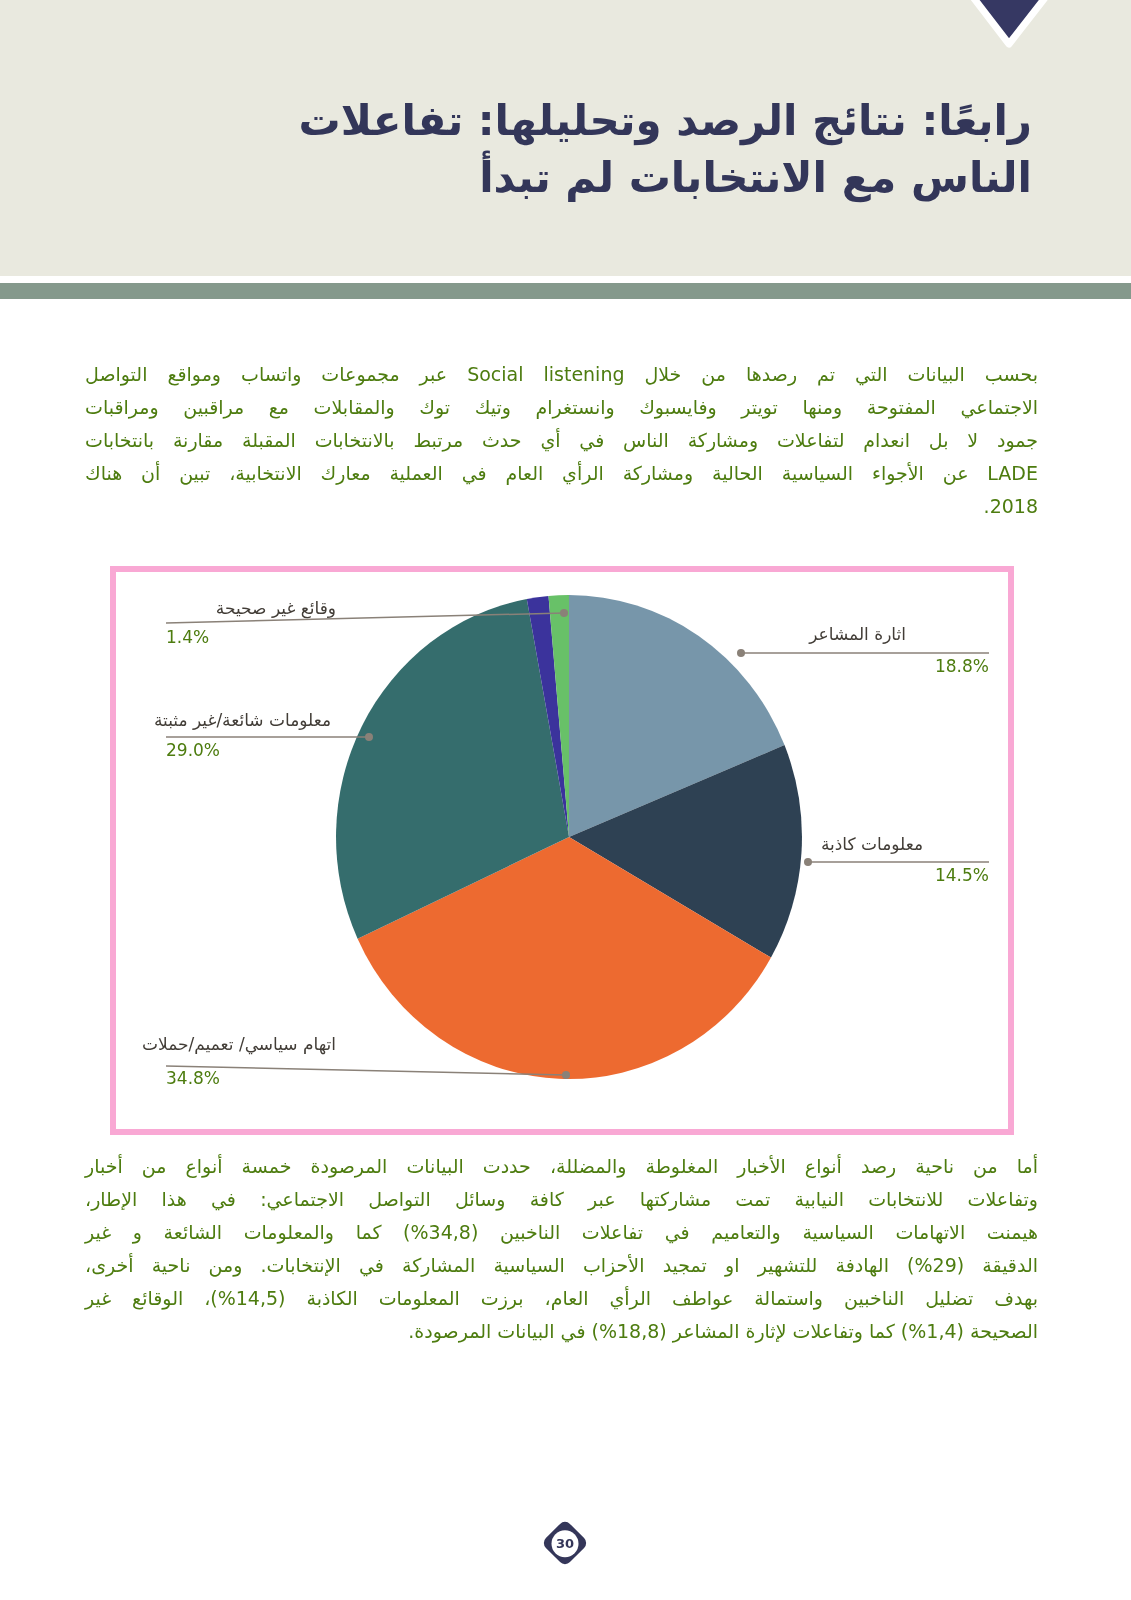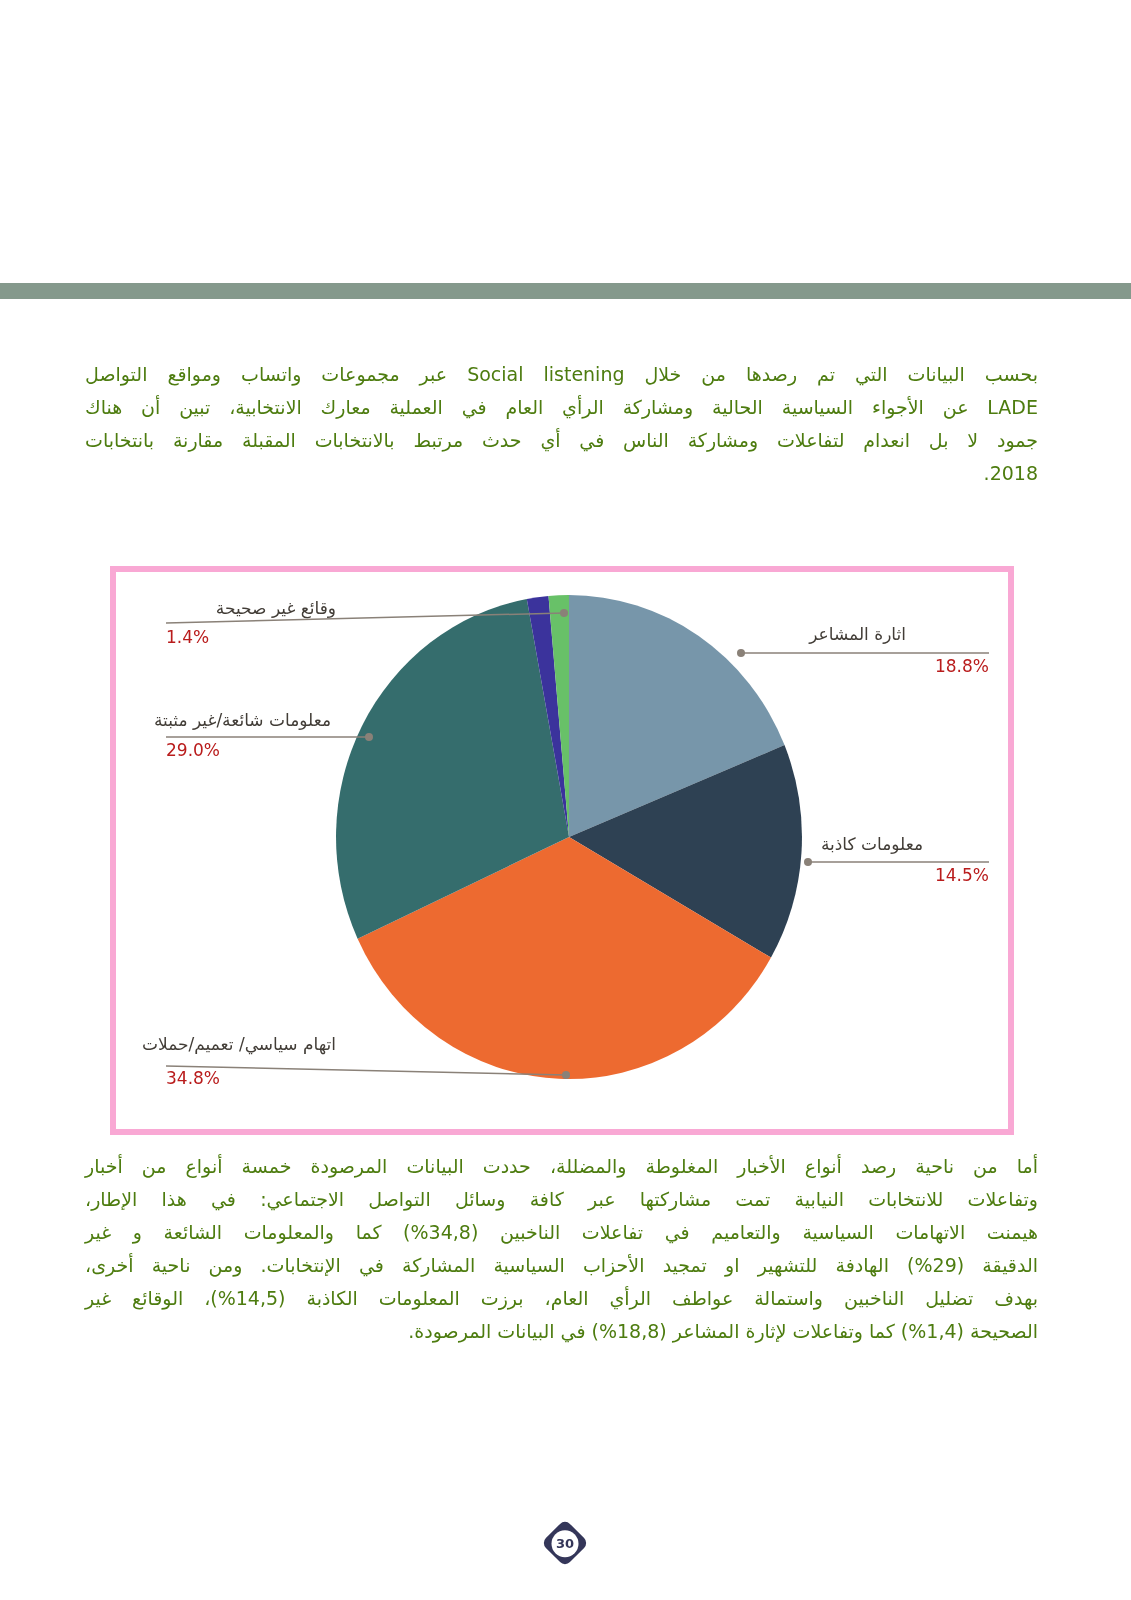--- a/index.html
+++ b/index.html
@@ -19,45 +19,55 @@
   .para .line{text-align:justify;text-align-last:justify;white-space:nowrap;}
   .para .line.last{text-align:left;text-align-last:right;}
   .para1{top:358px;}
   .para2{top:1150px;}
 
   
   .chart-box{position:absolute;left:110px;top:566px;width:892px;height:557px;background:#ffffff;
              border:6px solid #f9a8d4;}
   .chart-box svg{position:absolute;left:0;top:0;}
   .chart-label{position:absolute;direction:rtl;color:#423d37;font-size:17px;white-space:nowrap;}
-  .chart-pct{position:absolute;color:#b91c1c;font-size:17px;white-space:nowrap;text-align:right;}
+  .chart-pct{position:absolute;color:#4d7c0f;font-size:17px;white-space:nowrap;text-align:right;}
   .lbl-t1{top:26px;right:672px;}   .pct-p1{top:55px;left:50px;}
   .lbl-t2{top:138px;right:677px;}  .pct-p2{top:168px;left:50px;}
   .lbl-t3{top:462px;right:672px;}  .pct-p3{top:496px;left:50px;}
   .lbl-t4{top:52px;right:102px;}   .pct-p4{top:84px;right:19px;margin-left:25px;}
   .lbl-t5{top:262px;right:85px;}   .pct-p5{top:293px;right:19px;}
 
   
   .page-badge{position:absolute;left:548px;top:1526px;width:34px;height:34px;background:#343659;
               border-radius:7px;transform:rotate(45deg);}
   .page-badge .circle{position:absolute;left:3.5px;top:3.5px;width:27px;height:27px;background:#ffffff;
               border-radius:50%;transform:rotate(-45deg);display:flex;align-items:center;justify-content:center;}
   .page-badge .num{color:#343659;font-size:13px;font-weight:bold;}
 </style>
 </head>
 <body>
 
 <div class="page">
 
+  <div class="header-band">
+    <svg class="corner-arrow" width="160" height="80" viewBox="0 0 160 80">
+      <polygon points="12,-22 145,-22 78,64" fill="#363863" stroke="#ffffff" stroke-width="7" stroke-linejoin="round"></polygon>
+    </svg>
+    <div class="page-title">
+      <div>رابعًا: نتائج الرصد وتحليلها: تفاعلات</div>
+      <div>الناس مع الانتخابات لم تبدأ</div>
+    </div>
+  </div>
   <div class="green-bar"></div>
 
   <div class="para para1">
     <div class="line">بحسب البيانات التي تم رصدها من خلال Social listening عبر مجموعات واتساب ومواقع التواصل</div>
+    <div class="line">الاجتماعي المفتوحة ومنها تويتر وفايسبوك وانستغرام وتيك توك والمقابلات مع مراقبين ومراقبات</div>
+    <div class="line">جمود لا بل انعدام لتفاعلات ومشاركة الناس في أي حدث مرتبط بالانتخابات المقبلة مقارنة بانتخابات</div>
     <div class="line">LADE عن الأجواء السياسية الحالية ومشاركة الرأي العام في العملية معارك الانتخابية، تبين أن هناك</div>
-    <div class="line">جمود لا بل انعدام لتفاعلات ومشاركة الناس في أي حدث مرتبط بالانتخابات المقبلة مقارنة بانتخابات</div>
     <div class="line last">2018.</div>
   </div>
 
   <div class="chart-box">
     <svg width="892" height="557" viewBox="0 0 892 557">
       <g id="pie-slices">
           <path d="M453,265 L453.0,23.0 A233,242 0 0 1 668.5,173.1 Z" fill="#7796aa"></path>
           <path d="M453,265 L668.5,173.1 A233,242 0 0 1 655.0,385.6 Z" fill="#2e4153"></path>
           <path d="M453,265 L655.0,385.6 A233,242 0 0 1 241.6,366.7 Z" fill="#ed6a30"></path>
           <path d="M453,265 L241.6,366.7 A233,242 0 0 1 410.8,27.0 Z" fill="#356d6d"></path>

